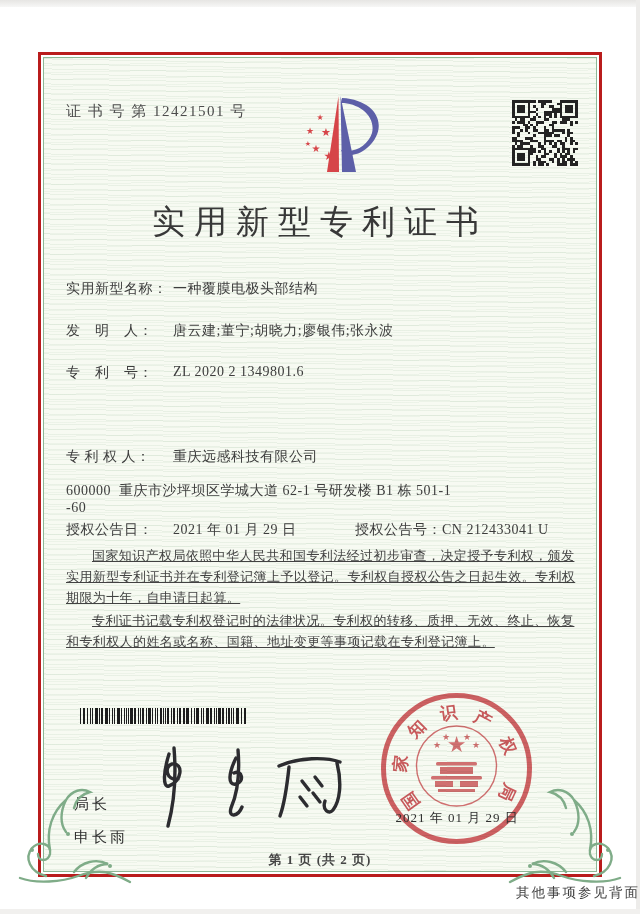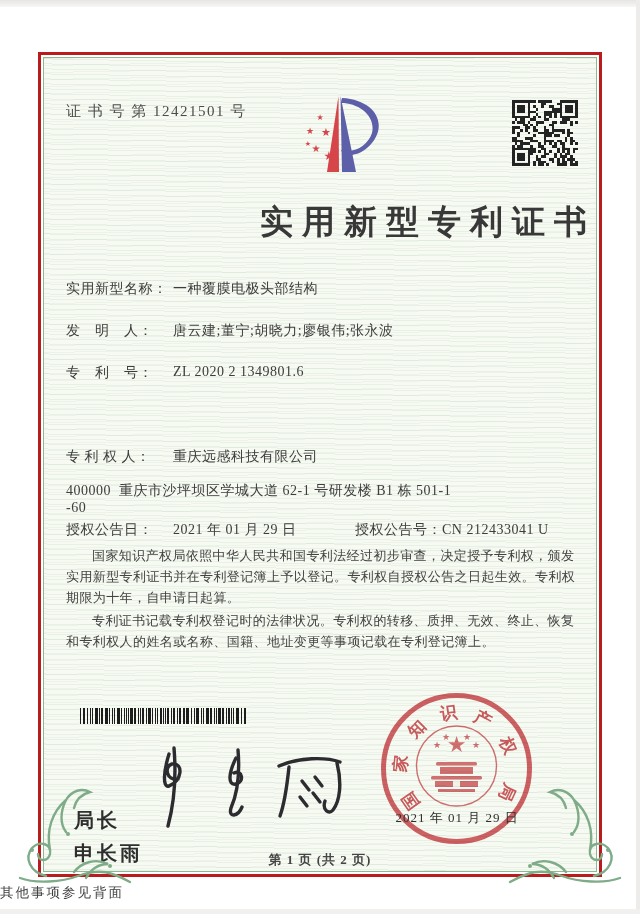--- a/index.html
+++ b/index.html
@@ -19,48 +19,48 @@
           repeating-linear-gradient(181deg, rgba(144,182,146,0.14) 0 1px, rgba(255,255,255,0) 1px 5px),
           repeating-linear-gradient(179deg, rgba(144,182,146,0.10) 0 1px, rgba(255,255,255,0) 1px 7px),
           #f7faf2;}
   .content{position:absolute;inset:0;}
 
   .cert-number{position:absolute;left:22px;top:44px;font-size:15px;color:#4c4c4c;
         letter-spacing:1.5px;}
   .logo{position:absolute;left:252px;top:32px;width:92px;height:96px;}
   .qr{position:absolute;left:468px;top:42px;width:66px;height:66px;}
 
-  .title{position:absolute;left:0;top:142px;width:100%;text-align:right;
-        font-size:33px;font-weight:700;letter-spacing:9px;color:#383838;}
+  .title{position:absolute;left:0;top:142px;width:100%;text-align:center;
+        font-size:33px;font-weight:400;letter-spacing:9px;color:#383838;}
 
   .row{position:absolute;left:22px;right:26px;display:flex;font-size:14px;color:#3d3d3d;
         letter-spacing:0.5px;}
   .lab{display:inline-block;min-width:107px;flex:0 0 107px;white-space:pre;}
   .val{white-space:pre-wrap;}
   .grant-num{position:absolute;left:289px;top:0;white-space:pre;}
 
   .paras{position:absolute;left:22px;top:487px;width:516px;font-size:13px;
         line-height:21px;color:#424242;letter-spacing:0.4px;}
-  .paras p{margin:0 0 2px 0;text-indent:2em;}
+  .paras p{margin:0 0 2px 0;text-indent:2em;text-decoration:underline;}
 
   .barcode{position:absolute;left:36px;top:650px;width:168px;height:16px;}
 
-  .signer{position:absolute;left:30px;top:746px;font-size:20px;color:#2e2e2e;
-        letter-spacing:3px;line-height:33px;font-weight:bold;}
+  .signer{position:absolute;left:30px;top:730px;font-size:15px;color:#2e2e2e;
+        letter-spacing:3px;line-height:33px;}
   .signature{position:absolute;left:95px;top:678px;width:220px;height:100px;}
 
   .seal{position:absolute;left:330px;top:628px;width:165px;height:165px;
         opacity:0.9;mix-blend-mode:multiply;}
   .seal-date{position:absolute;left:338px;top:751px;width:150px;text-align:center;
         font-size:13px;color:#2f2f2f;letter-spacing:1px;z-index:2;}
 
   .page-info{position:absolute;left:0;top:793px;width:100%;text-align:center;
         font-size:13px;color:#454545;letter-spacing:1px;font-weight:bold;}
 
-  .footer-note{position:absolute;left:0;top:884px;width:640px;text-align:left;
+  .footer-note{position:absolute;left:0;top:884px;width:640px;text-align:right;
         font-size:13.5px;color:#3f3f3f;letter-spacing:2px;}
 
   .ornament{position:absolute;width:120px;height:108px;top:780px;}
   .ornament.left{left:16px;}
   .ornament.right{left:504px;transform:scaleX(-1);}
 </style>
 </head>
 <body>
 
 <div class="scan-strip-top"></div>
@@ -420,21 +420,21 @@
       </div>
       <div class="row" style="top:306px">
         <span class="lab">专　利　号：</span>
         <span class="val">ZL 2020 2 1349801.6</span>
       </div>
       <div class="row" style="top:390px">
         <span class="lab">专 利 权 人：</span>
         <span class="val">重庆远感科技有限公司</span>
       </div>
       <div class="row" style="top:424px">
-        <span class="val"><span>400000  重庆市沙坪坝区学城大道 62-1 号研发楼 B1 栋 501-1</span><br><span>-60</span></span>
+        <span class="val"><span>600000  重庆市沙坪坝区学城大道 62-1 号研发楼 B1 栋 501-1</span><br><span>-60</span></span>
       </div>
       <div class="row" style="top:463px">
         <span class="lab">授权公告日：</span>
         <span class="val">2021 年 01 月 29 日</span>
         <span class="grant-num"><span>授权公告号：</span><span>CN 212433041 U</span></span>
       </div>
 
       <div class="paras">
         <p>国家知识产权局依照中华人民共和国专利法经过初步审查，决定授予专利权，颁发实用新型专利证书并在专利登记簿上予以登记。专利权自授权公告之日起生效。专利权期限为十年，自申请日起算。</p>
         <p>专利证书记载专利权登记时的法律状况。专利权的转移、质押、无效、终止、恢复和专利权人的姓名或名称、国籍、地址变更等事项记载在专利登记簿上。</p>

